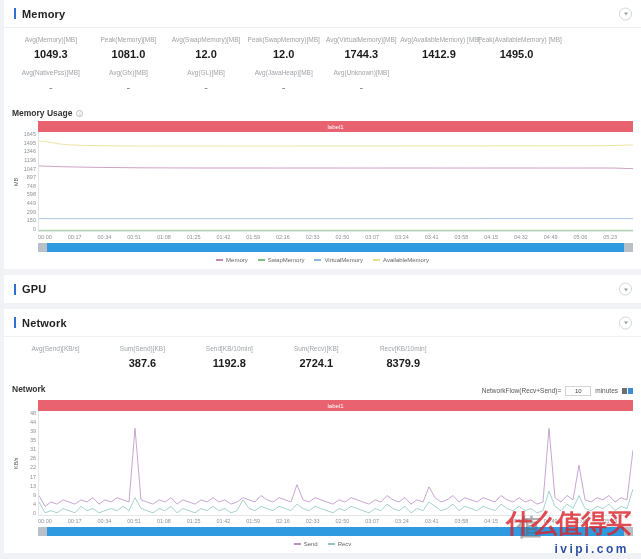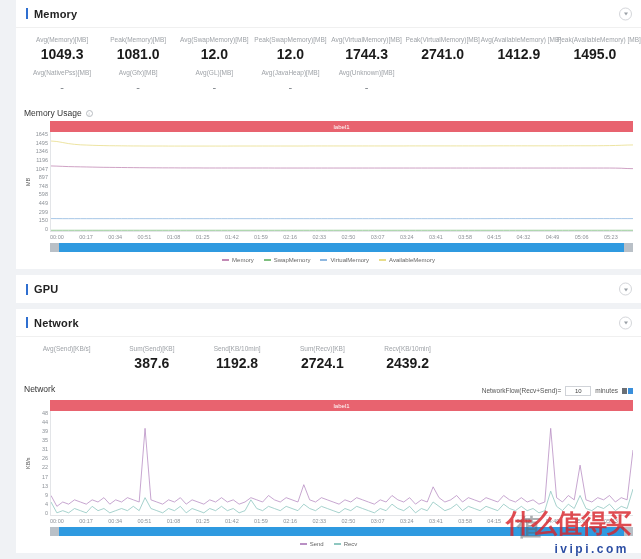--- a/index.html
+++ b/index.html
@@ -8,21 +8,21 @@
     width: 641px; height: 559px;
     background: #f0f2f5;
     font-family: "Liberation Sans", sans-serif;
     font-size: 10px;
     color: #333;
     overflow: hidden;
     position: relative;
   }
   .panel {
     background: #ffffff;
-    margin: 0 0 6px 16px;
+    margin: 0 0 6px 4px;
     padding: 0;
     position: relative;
   }
   .panel-head {
     height: 28px;
     display: flex;
     align-items: center;
     padding: 0 10px;
     border-bottom: 1px solid #f0f0f0;
     position: relative;
@@ -44,26 +44,26 @@
   }
 
   
   .metrics { padding: 6px 0 4px 0; }
   .metric-row { display: flex; padding: 0 8px; }
   .metric {
     text-align: center;
     padding: 1px 0 4px 0;
   }
   .metric-label { font-size: 6.5px; color: #9fa3a8; white-space: nowrap; line-height: 10px; }
-  .metric-value { font-size: 14px; font-weight: bold; color: #1b1b1b; line-height: 18px; }
+  .metric-value { font-size: 11px; font-weight: bold; color: #1b1b1b; line-height: 18px; }
   .metric-value.dash { font-size: 11px; color: #7a7f85; font-weight: normal; }
 
   
   .chart-block { padding: 4px 8px 6px 8px; }
-  .chart-caption { font-size: 8.5px; font-weight: normal; color: #333; display:flex; align-items:center; margin-bottom: 3px;}
+  .chart-caption { font-size: 8.5px; font-weight: bold; color: #333; display:flex; align-items:center; margin-bottom: 3px;}
   .info-ico {
     display:inline-block; width:7px;height:7px;border:1px solid #b8bcc1;border-radius:50%;
     margin-left:4px; position:relative; color:#b8bcc1; font-size:5px; line-height:7px; text-align:center;
   }
   .chart-topbar-row { display:flex; align-items:center; justify-content:space-between; margin-bottom:3px;}
   .flow-ctrl { display:flex; align-items:center; gap:4px; font-size:6.5px; color:#555;}
   .flow-input {
     width: 26px; height: 10px; border: 1px solid #d0d3d8; background:#fff;
     font-size: 6px; text-align:center; color:#444; padding:0; line-height:9px;
     font-family:"Liberation Sans", sans-serif;
@@ -153,24 +153,20 @@
           <div class="metric-label">Avg(SwapMemory)[MB]</div>
           <div class="metric-value">12.0</div>
         </div>
         <div class="metric" style="width: 12.5%;">
           <div class="metric-label">Peak(SwapMemory)[MB]</div>
           <div class="metric-value">12.0</div>
         </div>
         <div class="metric" style="width: 12.5%;">
           <div class="metric-label">Avg(VirtualMemory)[MB]</div>
           <div class="metric-value">1744.3</div>
-        </div>
-        <div class="metric" style="width: 12.5%;">
-          <div class="metric-label">Peak(VirtualMemory)[MB]</div>
-          <div class="metric-value">2741.0</div>
         </div>
         <div class="metric" style="width: 12.5%;">
           <div class="metric-label">Avg(AvailableMemory) [MB]</div>
           <div class="metric-value">1412.9</div>
         </div>
         <div class="metric" style="width: 12.5%;">
           <div class="metric-label">Peak(AvailableMemory) [MB]</div>
           <div class="metric-value">1495.0</div>
         </div>
       </div>
@@ -308,21 +304,21 @@
         <div class="metric" style="width: 14%;">
           <div class="metric-label">Send[KB/10min]</div>
           <div class="metric-value">1192.8</div>
         </div>
         <div class="metric" style="width: 14%;">
           <div class="metric-label">Sum(Recv)[KB]</div>
           <div class="metric-value">2724.1</div>
         </div>
         <div class="metric" style="width: 14%;">
           <div class="metric-label">Recv[KB/10min]</div>
-          <div class="metric-value">2439.2</div>
+          <div class="metric-value">8379.9</div>
         </div>
       </div>
   </div>
 
   <div class="chart-block">
     <div class="chart-topbar-row">
       <div class="chart-caption">
         <span>Network</span>
       </div>
       <div class="flow-ctrl">

